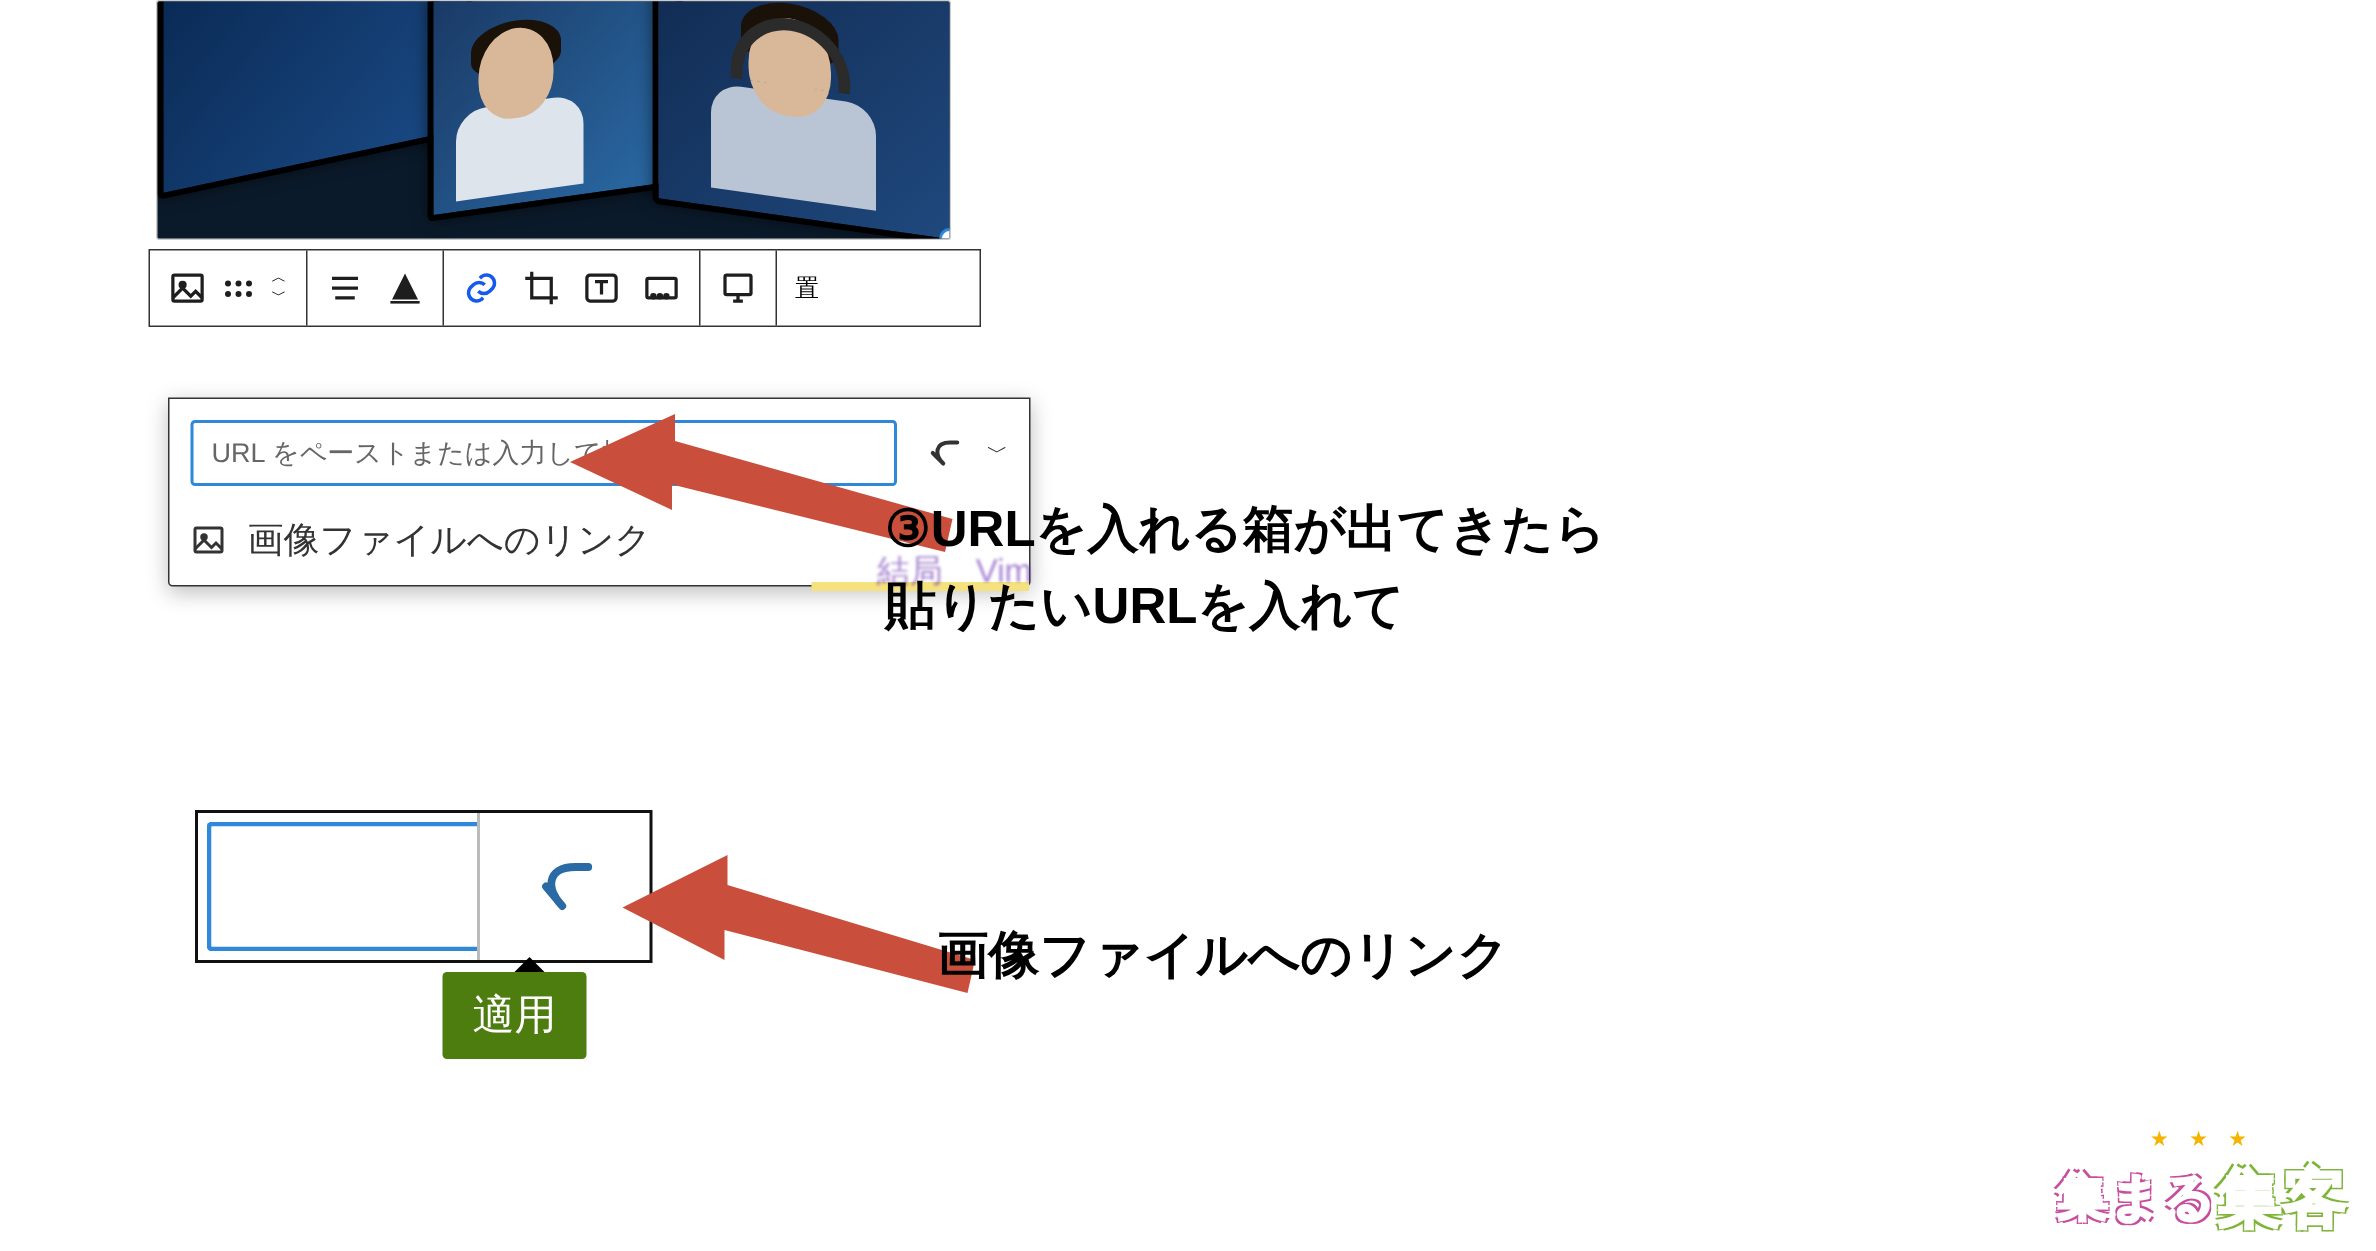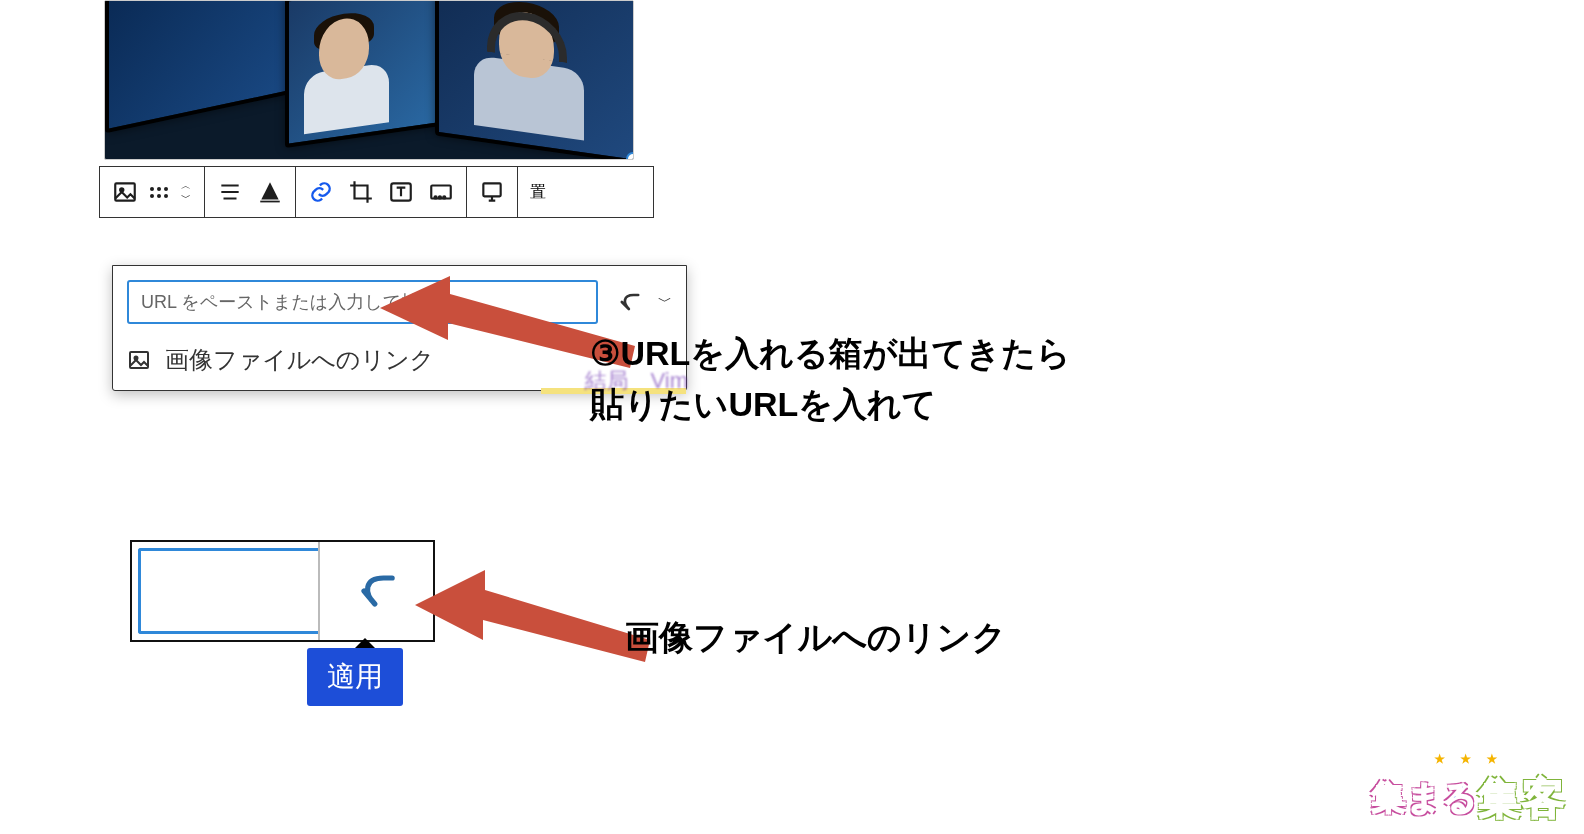--- a/index.html
+++ b/index.html
@@ -45,21 +45,21 @@
   .opt svg{ width:24px; height:24px; }
   .hidden-text{ position:absolute; right:-2px; bottom:-6px; color:#6a2fb0; font-size:22px; filter:blur(1px); opacity:.6; }
   .yellow-strip{ position:absolute; right:0; bottom:-4px; width:145px; height:6px; background:#f5e27e; }
 
   
   .apply-zoom { position:absolute; left:130px; top:540px; width:305px; }
   .apply-zoom-box{ border:2px solid #111; height:102px; display:flex; background:#fff; }
   .apply-zoom-box .left{ flex:1; border:3px solid #2f88d9; border-right:none; border-radius:3px 0 0 3px; margin:6px 0 6px 6px; }
   .apply-zoom-box .right{ width:115px; display:flex; align-items:center; justify-content:center; border-left:2px solid #bbb; }
   .apply-zoom-box .right svg{ width:52px; height:52px; stroke:#2a6aa5; }
-  .tooltip{ position:absolute; left:295px; top:648px; background:#1d4ed8; color:#fff; font-size:28px; padding:10px 20px; border-radius:3px;margin-left:12px; }
+  .tooltip{ position:absolute; left:295px; top:648px; background:#4d7c0f; color:#fff; font-size:28px; padding:10px 20px; border-radius:3px; }
   .tooltip::before{ content:""; position:absolute; left:48px; top:-10px; border:10px solid transparent; border-bottom-color:#000; border-top:none;}
 
   
   .arrow{ position:absolute; }
   .arrow svg{ display:block; }
   .ann-text{ position:absolute; font-weight:700; font-size:34px; color:#000; line-height:1.5; }
 
   
   .brand{ position:absolute; right:18px; bottom:10px; font-weight:900; font-size:34px; letter-spacing:1px; }
   .brand .a{ color:#3b82f6; -webkit-text-stroke:2px #fff; text-shadow:2px 2px 0 #c74e9e,-2px -2px 0 #c74e9e,2px -2px 0 #c74e9e,-2px 2px 0 #c74e9e; }

